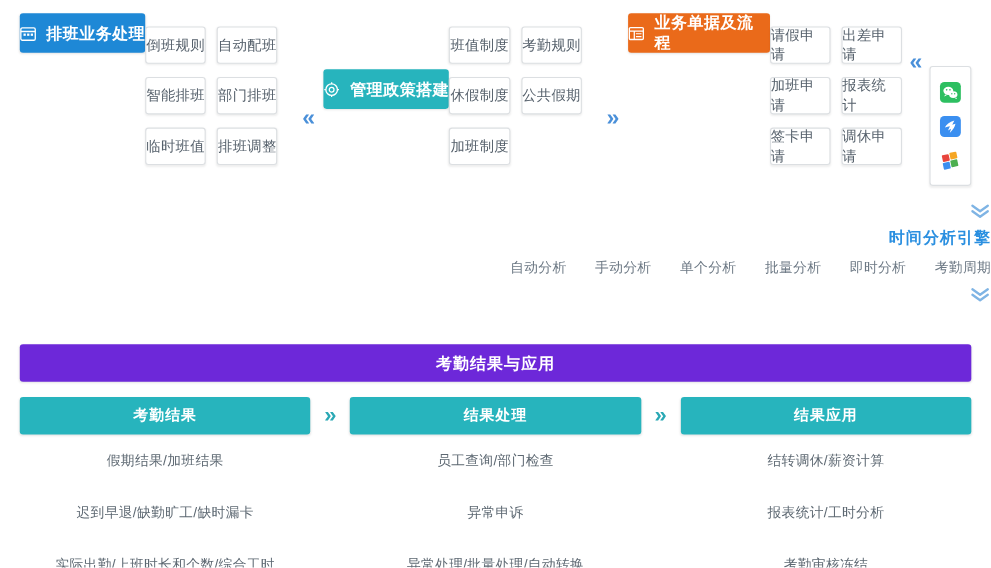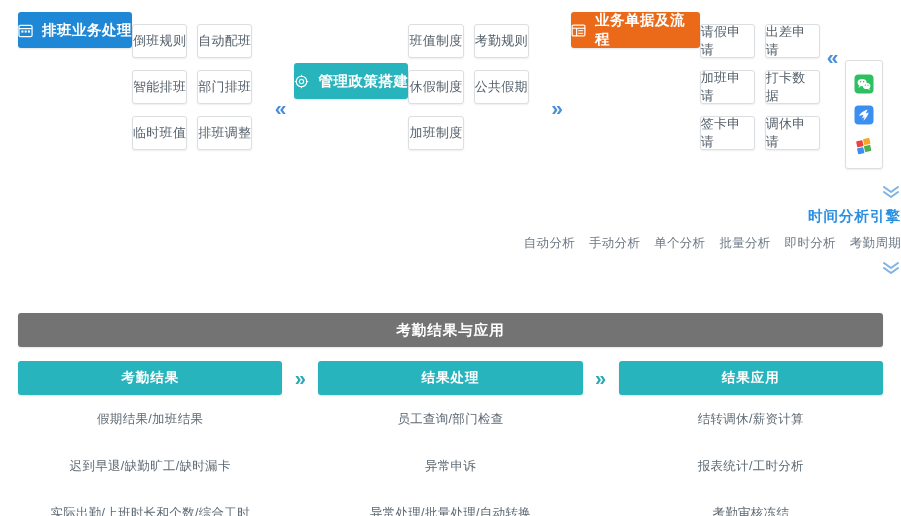--- a/index.html
+++ b/index.html
@@ -136,37 +136,37 @@
     margin-top: 6px;
     font-size: 14.5px;
     font-weight: bold;
     color: #2a8fe0;
     letter-spacing: 1px;
   }
 
   .engine-items {
     margin-top: 9px;
     display: flex;
-    gap: 14px;
+    gap: 26px;
     font-size: 12.5px;
     color: #6c7884;
     letter-spacing: 0.3px;
   }
 
   .spacer-6 { height: 7px; }
 
   
   .bottom-section {
     margin-top: 10px;
     padding: 0 18px;
   }
 
   .result-banner {
     height: 34px;
-    background: #737373;
+    background: #6d28d9;
     border-radius: 3px;
     color: #fff;
     font-size: 14.5px;
     font-weight: bold;
     letter-spacing: 1px;
     display: flex;
     align-items: center;
     justify-content: center;
     box-shadow: 0 1px 2px rgba(0,0,0,0.10);
     margin-top: 36px;
@@ -291,21 +291,21 @@
           <line x1="7.6" y1="8.2" x2="13" y2="8.2" stroke="#ffffff" stroke-width="1.1"></line>
           <line x1="7.6" y1="11" x2="13" y2="11" stroke="#ffffff" stroke-width="1.1"></line>
         </svg>
       </span>
       <span>业务单据及流程</span>
     </div>
     <div class="tile-grid">
       <div class="tile">请假申请</div>
       <div class="tile">出差申请</div>
       <div class="tile">加班申请</div>
-      <div class="tile">打卡数据</div>
+      <div class="tile">报表统计</div>
       <div class="tile">签卡申请</div>
       <div class="tile">调休申请</div>
     </div>
   </div>
 
   <div class="apps-sep">«</div>
 
   <div class="apps-panel">
     <span class="app-icon">
       <svg width="20" height="20" viewBox="0 0 20 20">

